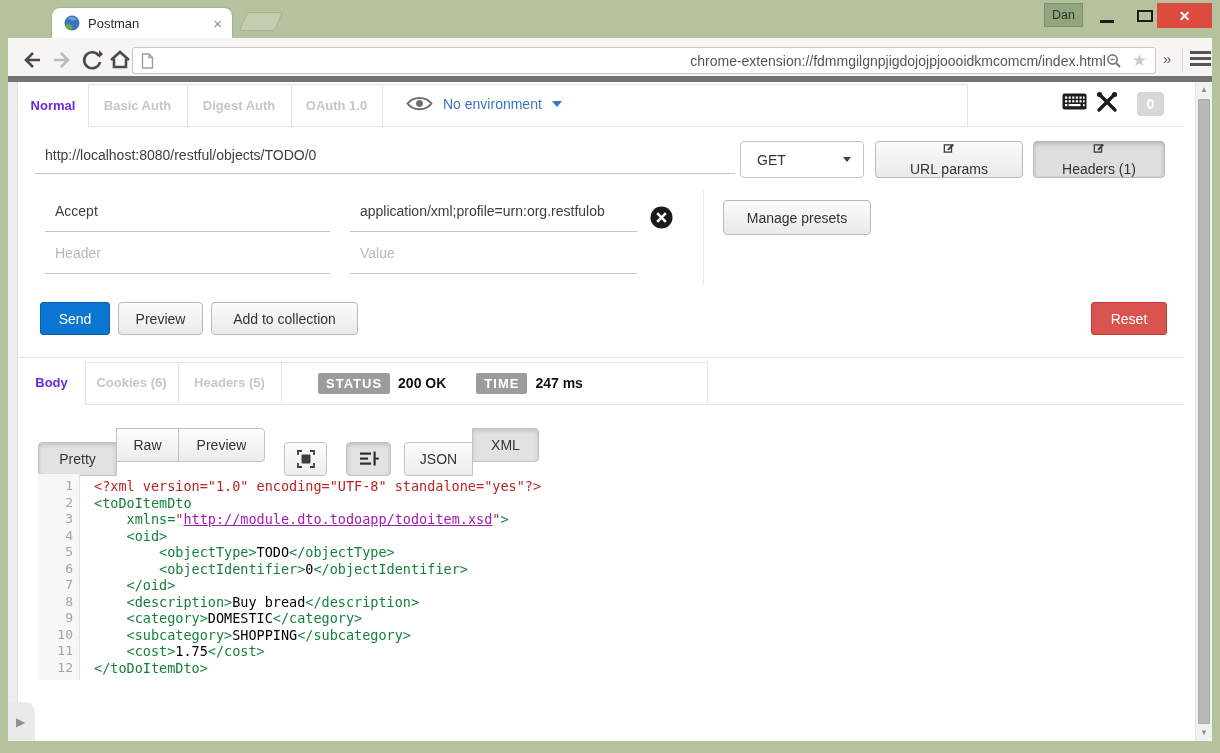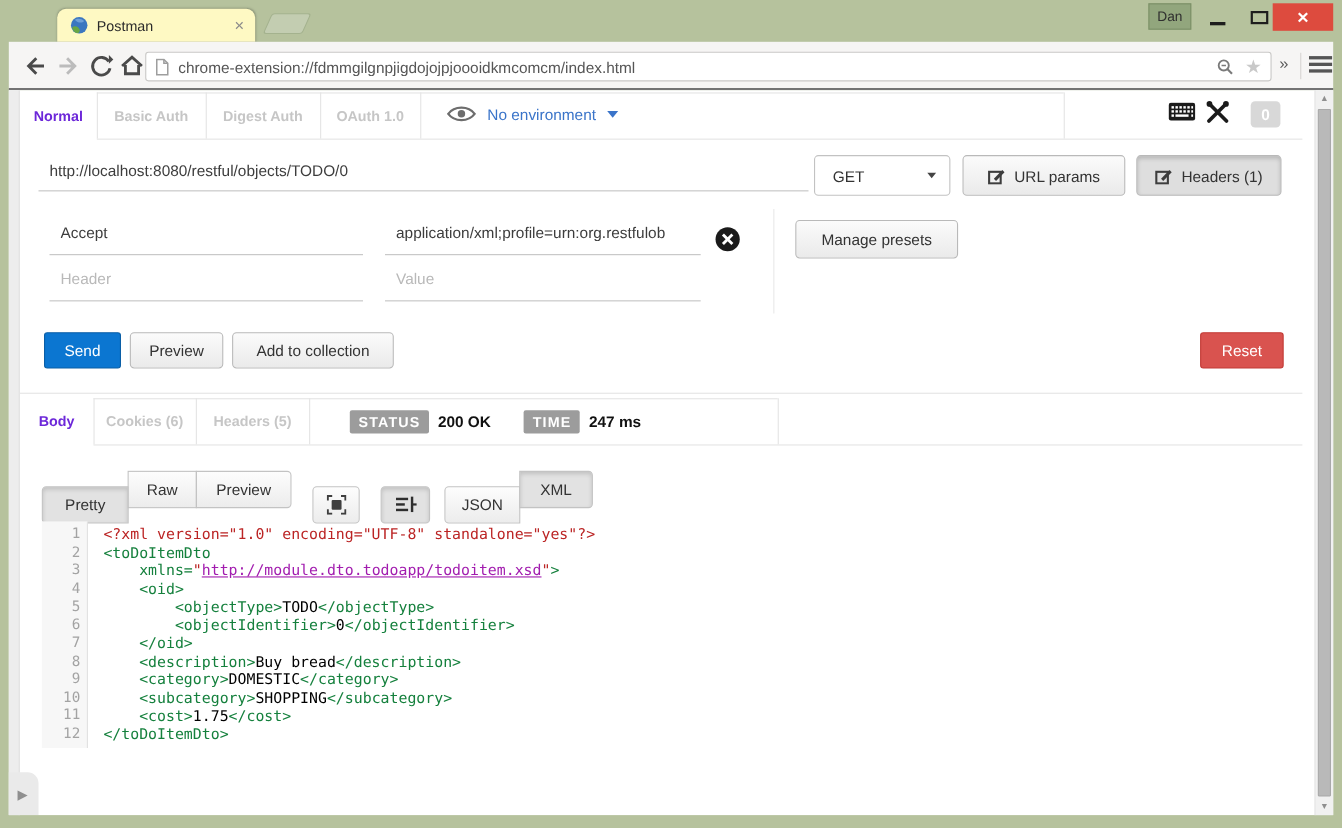--- a/index.html
+++ b/index.html
@@ -3,39 +3,39 @@
 <meta charset="utf-8">
 <style>
   * { margin:0; padding:0; box-sizing:border-box; }
   html,body { width:1220px; height:753px; overflow:hidden; }
   body { font-family:"Liberation Sans", sans-serif; }
 
   .window { position:relative; width:1220px; height:753px; background:#b6c29d; }
 
   
   .tab { position:absolute; left:52px; top:8px; width:180px; height:30px;
-         background:#fef9c3; border-radius:8px 8px 0 0; display:flex; align-items:center;
+         background:#ffffff; border-radius:8px 8px 0 0; display:flex; align-items:center;
          padding:0 10px 0 12px; box-shadow:0 0 2px rgba(0,0,0,.25); }
   .tab-title { font-size:13px; color:#2b2b2b; margin-left:8px; flex:1; }
   .tab-close { color:#8a8a8a; font-size:15px; line-height:1; cursor:default; }
   .newtab { position:absolute; left:243px; top:12px; width:36px; height:19px;
             background:#c3cdb1; border:1px solid #a4b28e; border-radius:3px; transform:skewX(-24deg); }
   .user-btn { position:absolute; left:1044px; top:3px; width:39px; height:24px;
               background:#92a67d; border:1px solid #7c9067; color:#2f2f2f; font-size:12.5px;
               display:flex; align-items:center; justify-content:center; }
   .win-btn { position:absolute; top:3px; height:25px; display:flex; align-items:center; justify-content:center; }
   .min-btn { left:1090px; width:34px; }
   .min-glyph { width:14px; height:3px; background:#1d1d1d; margin-top:12px; }
   .max-btn { left:1128px; width:34px; }
   .max-glyph { width:16px; height:12px; border:2px solid #1d1d1d; }
   .close-btn { left:1157px; width:55px; background:#dd4b3e; color:#fff; font-size:14px; font-weight:bold; }
 
   
   .toolbar { position:absolute; left:8px; top:38px; width:1204px; height:44px;
-             background:#f6f5f4; border-bottom:2px solid #737373; }
+             background:#f6f5f4; border-bottom:6px solid #737373;text-align:right; }
   .navicon { position:absolute; top:10px; width:24px; height:24px; }
   .addressbar { position:absolute; left:124px; top:9px; width:1024px; height:27px;
                 background:#fff; border:1px solid #c9c8c6; border-radius:3px;
                 display:flex; align-items:center; padding:0 8px; }
   .url-text { font-size:14px; color:#565656; margin-left:8px; flex:1; white-space:nowrap; overflow:hidden; }
   .star { color:#c9c9c9; font-size:17px; margin-left:10px; }
   .overflow-chevrons { position:absolute; left:1155px; top:12px; font-size:15px; color:#5a5a5a; letter-spacing:-2px; }
   .toolbar-sep { position:absolute; left:1174px; top:10px; width:1px; height:24px; background:#d6d5d3; }
   .hamburger { position:absolute; left:1182px; top:13px; width:21px; }
   .hamburger div { height:3px; background:#555; margin-bottom:3px; }
@@ -71,21 +71,21 @@
   .underline-input::placeholder { color:#b9b9b9; opacity:1; }
   .url-input { position:absolute; left:27px; top:62px; width:700px; height:30px; }
   .method-select { position:absolute; left:732px; top:59px; width:124px; height:37px; background:#fff;
                    border:1px solid #c2c2c2; border-radius:4px; display:flex; align-items:center;
                    padding:0 12px 0 16px; font-size:14px; color:#333; }
   .method-select .spacer { flex:1; }
   .caret-dark { width:0; height:0; border-left:4px solid transparent; border-right:4px solid transparent; border-top:5px solid #444; }
 
   .btn-gray { background:linear-gradient(#fbfbfb,#eaeaea); border:1px solid #b9b9b9; border-radius:4px;
               color:#333; font-size:14px; font-family:"Liberation Sans",sans-serif;
-              display:flex; align-items:center; justify-content:center; gap:8px; }
+              display:flex; align-items:center; justify-content:center; gap:8px;flex-direction:column; }
   .btn-gray.pressed { background:#dedede; box-shadow:inset 0 2px 4px rgba(0,0,0,.18); }
   .abs-btn { position:absolute; }
 
   
   .key1 { position:absolute; left:37px; top:116px; width:285px; height:34px; }
   .val1 { position:absolute; left:342px; top:116px; width:287px; height:34px; }
   .key2 { position:absolute; left:37px; top:158px; width:285px; height:34px; }
   .val2 { position:absolute; left:342px; top:158px; width:287px; height:34px; }
   .del-x { position:absolute; left:642px; top:124px; width:23px; height:23px; }
   .vdiv { position:absolute; left:695px; top:108px; width:1px; height:95px; background:#e8e8e8; }

